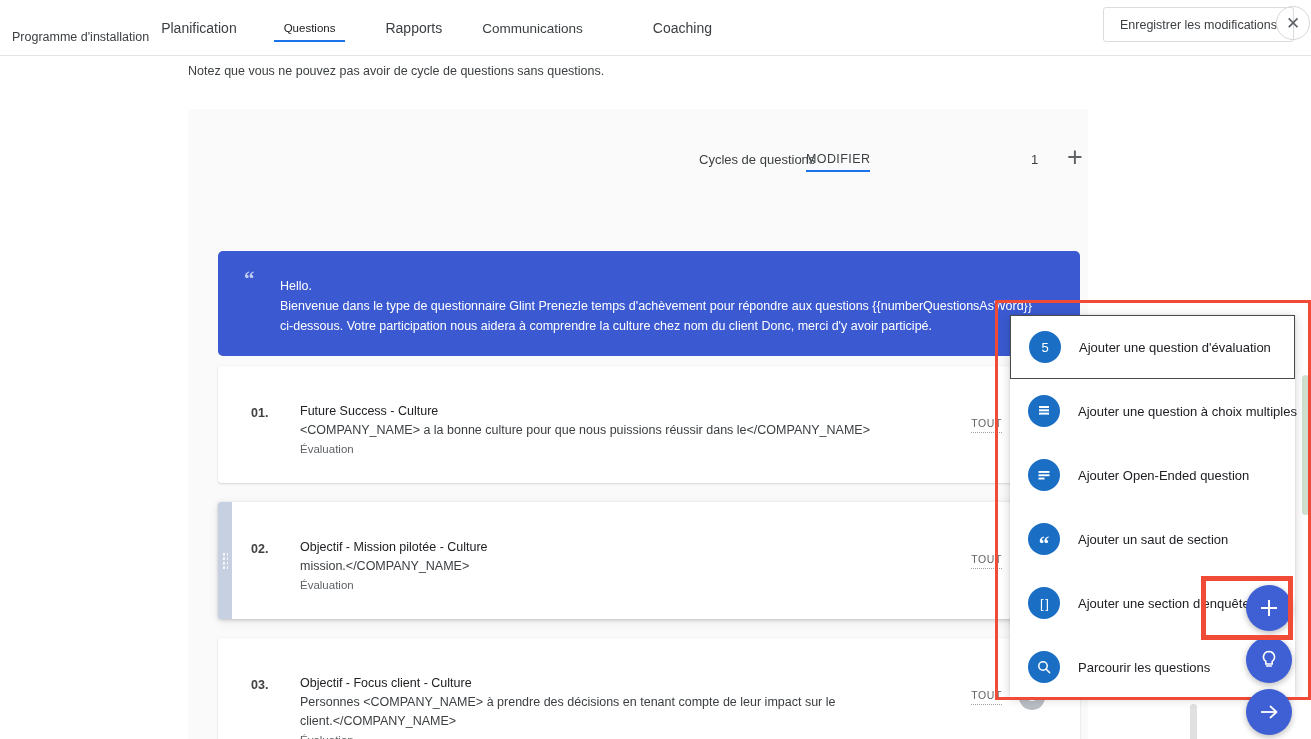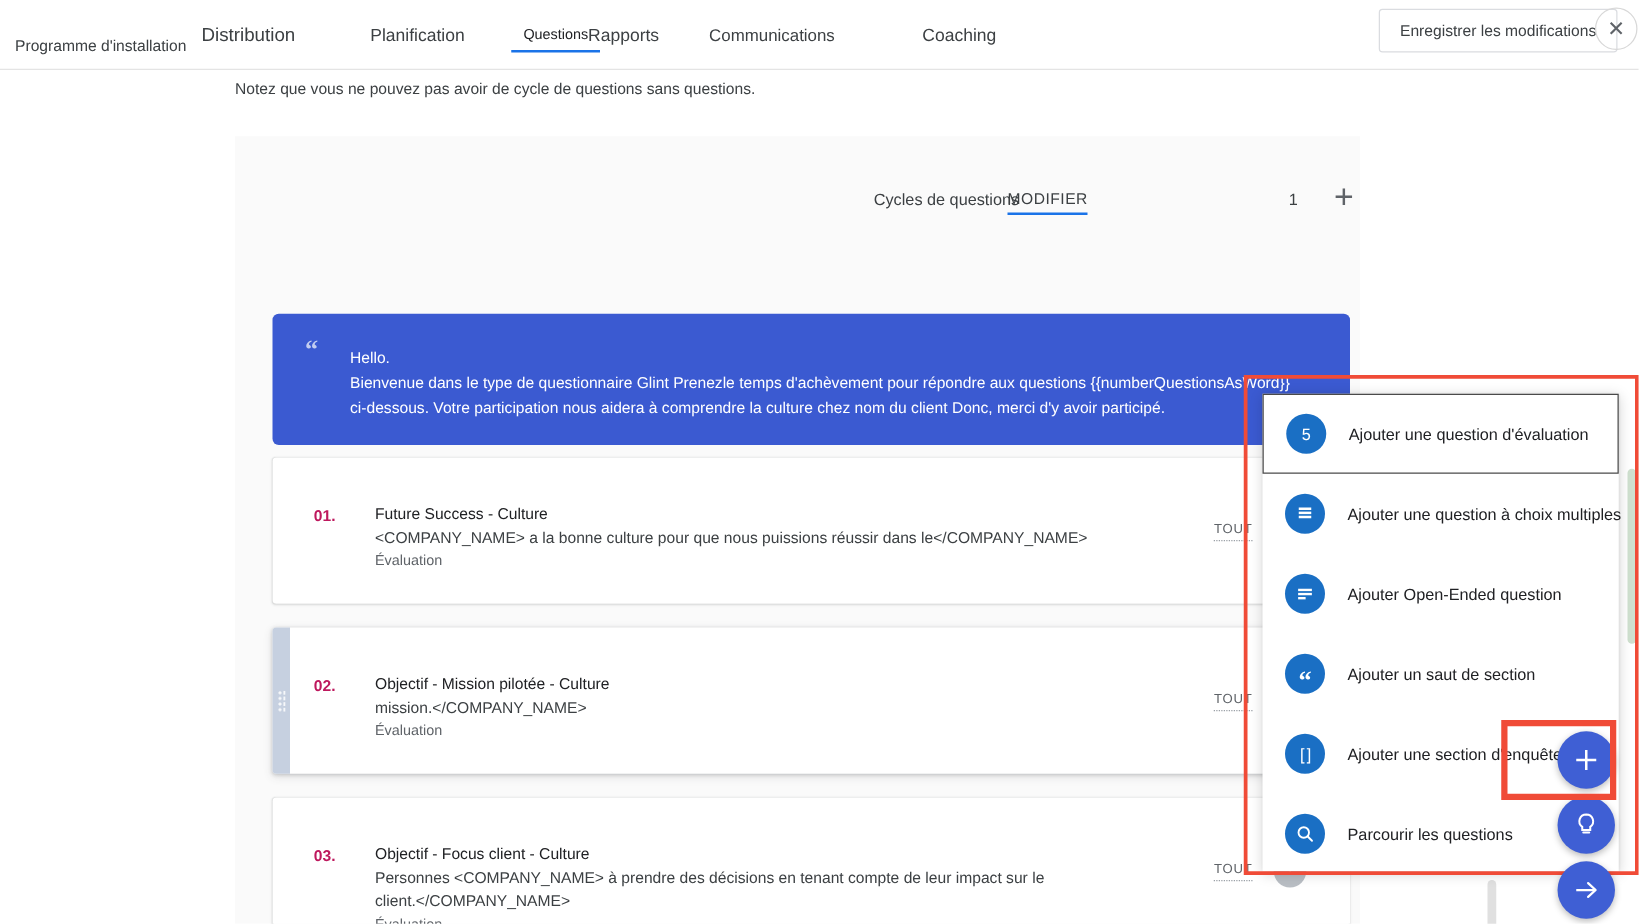--- a/index.html
+++ b/index.html
@@ -27,21 +27,21 @@
     display:flex; align-items:center;
     padding:0 0;
     color:#3c4043;
     white-space:nowrap;
     cursor:pointer;
   }
   .tab-label { display:block; }
   .tab.t0 { font-size:12.5px; margin-right:12px; padding-top:18px; }
   .tab.t1 { font-size:15px; margin-right:60px; }
   .tab.t2 { font-size:14px; margin-right:47px; }
-  .tab.t3 { font-size:11.5px; color:#202124; position:relative; }
+  .tab.t3 { font-size:11.5px; margin-right:50px; color:#202124; position:relative; }
   .tab.t4 { font-size:14px; margin-right:40px; }
   .tab.t5 { font-size:13.5px; margin-right:70px; }
   .tab.t6 { font-size:14px; }
   .tab.active .underline {
     position:absolute; left:-10px; right:-10px; bottom:14px; height:2px; background:#1a73e8;
   }
 
   .save-btn {
     position:absolute; right:17px; top:7px;
     height:35px; padding:0 16px;
@@ -121,21 +121,21 @@
     width:7px; height:18px;
     background-image:
       radial-gradient(#ffffff 40%, transparent 41%),
       radial-gradient(#ffffff 40%, transparent 41%);
     background-size:3.5px 4.5px;
     background-position:0 0, 3.5px 0;
     background-repeat:repeat-y, repeat-y;
     opacity:.85;
   }
 
-  .qnum { position:absolute; left:33px; top:40px; font-size:12.5px; font-weight:700; color:#be185d; }
+  .qnum { position:absolute; left:33px; top:40px; font-size:12.5px; font-weight:700; color:#404040; }
   .qbody { position:absolute; left:82px; top:36px; right:130px; }
   .qtitle { font-size:12.5px; color:#202124; line-height:19px; }
   .qtext { font-size:12.5px; color:#3c4043; line-height:19px; }
   .qtype { font-size:11.5px; color:#5f6368; line-height:17px; margin-top:1px; }
 
   .tout {
     position:absolute; right:78px; top:50%; transform:translateY(-50%);
     font-size:10.5px; color:#5f6368; letter-spacing:.6px;
     border-bottom:1px dotted #9aa0a6; padding-bottom:3px; cursor:pointer;
   }
@@ -198,23 +198,20 @@
 </style>
 </head>
 <body>
 
 <div id="root">
 
   <div class="topnav">
     <div class="nav-tabs">
       <div class="tab t0">
         <span class="tab-label">Programme d'installation</span>
-      </div>
-      <div class="tab t1">
-        <span class="tab-label">Distribution</span>
       </div>
       <div class="tab t2">
         <span class="tab-label">Planification</span>
       </div>
       <div class="tab t3 active">
         <span class="tab-label">Questions</span>
         <span class="underline"></span>
       </div>
       <div class="tab t4">
         <span class="tab-label">Rapports</span>

